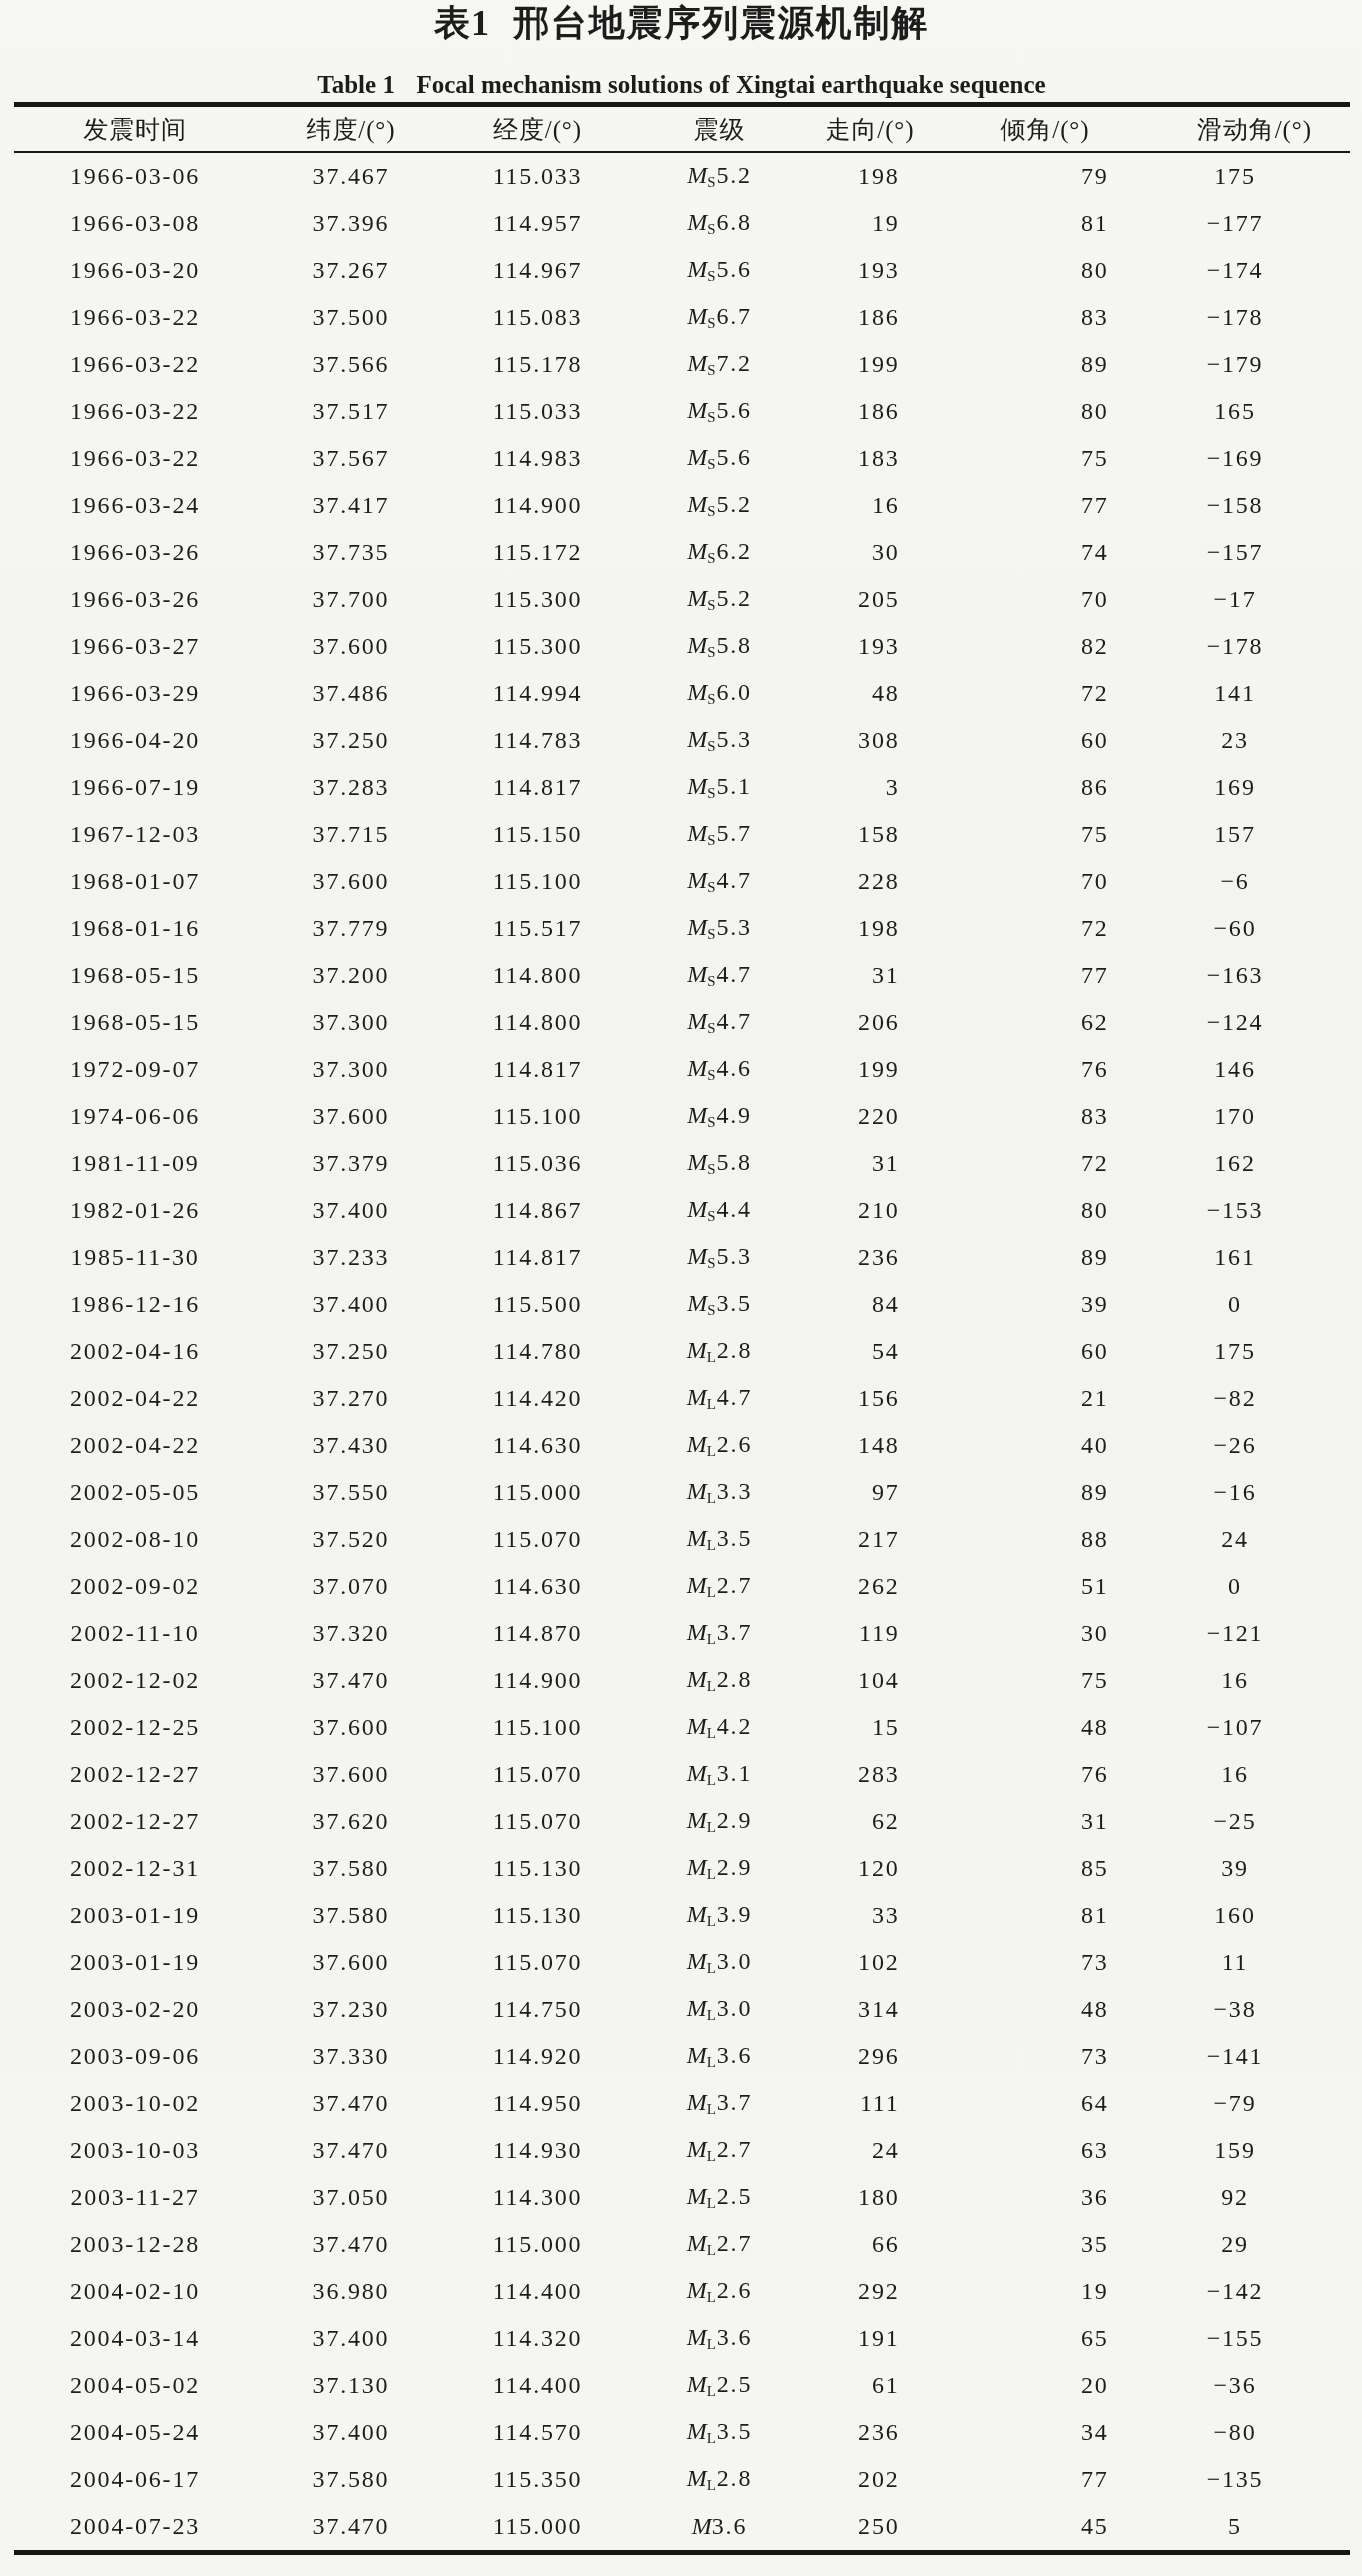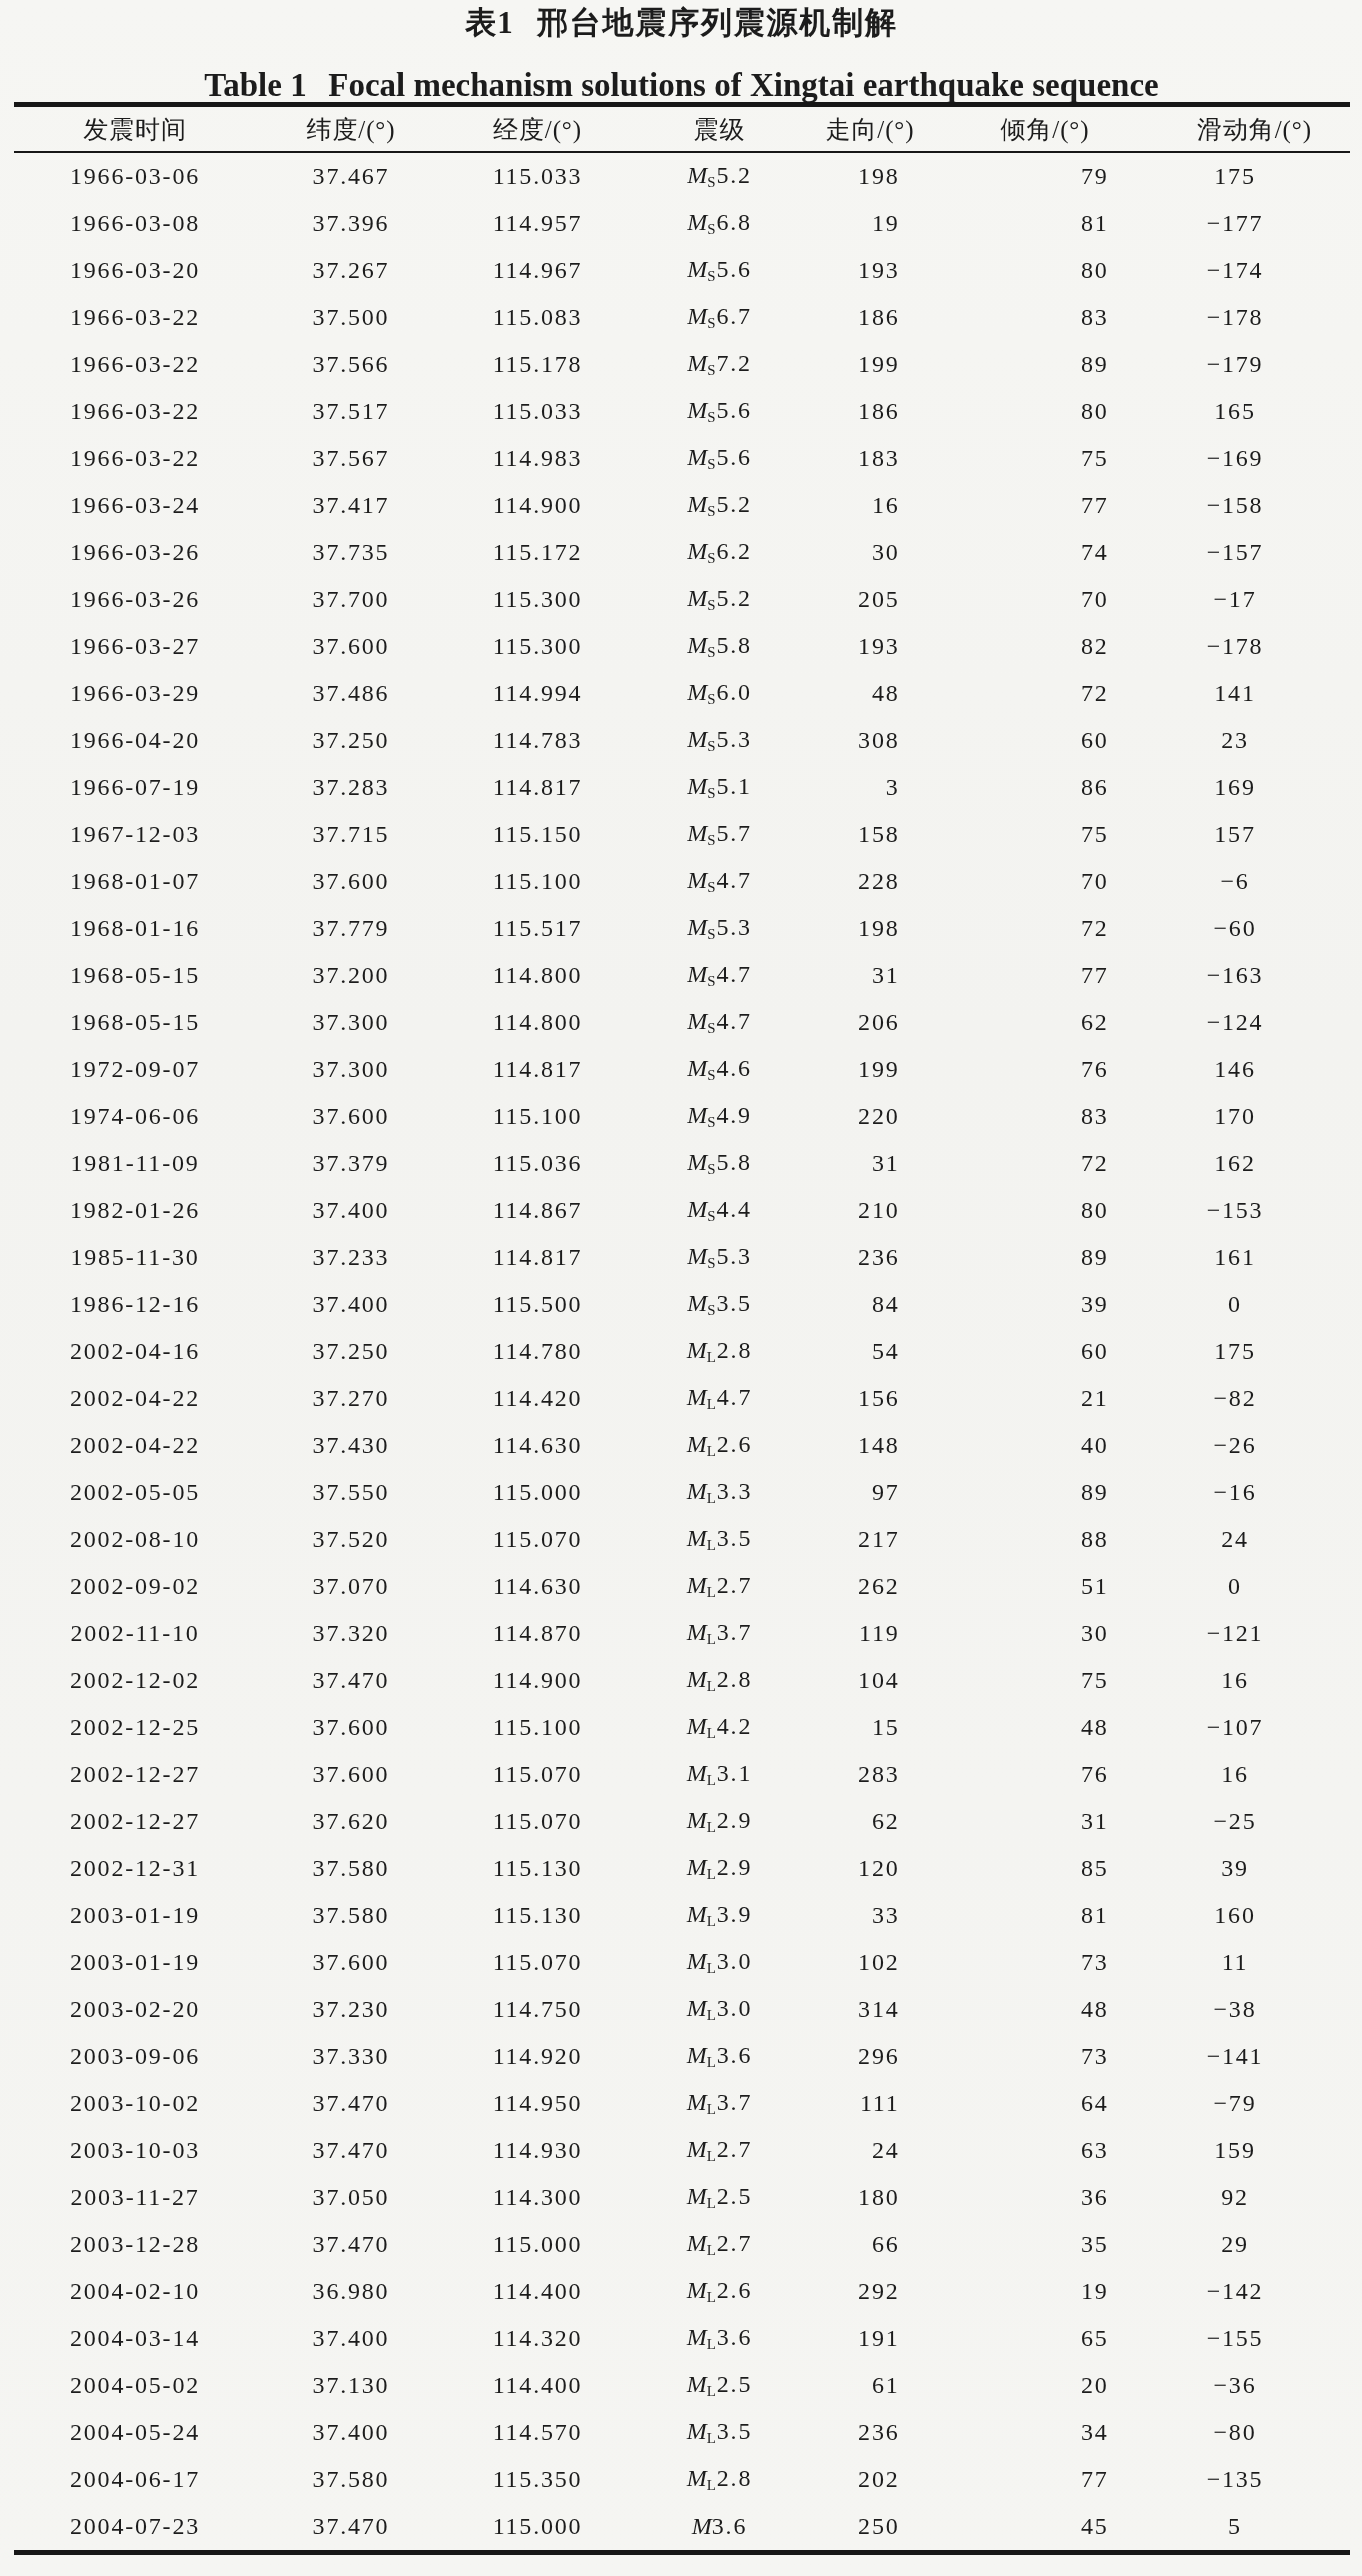--- a/index.html
+++ b/index.html
@@ -16,32 +16,32 @@
     color: #1c1c1c;
     font-family: "Liberation Serif", "DejaVu Serif", serif;
     overflow: hidden;
   }
   .title-zh {
     margin: 0;
     padding-top: 7.2px;
     height: 34px;
     line-height: 32px;
     text-align: center;
-    font-size: 31px;
+    font-size: 36px;
     font-weight: bold;
     letter-spacing: 1.8px;
   }
   .title-zh .t-label { margin-right: 23.4px; letter-spacing: 0.9px; }
   .title-en {
     margin: 0;
     margin-top: 25px;
     height: 38px;
     line-height: 38px;
     text-align: center;
-    font-size: 33px;
+    font-size: 25px;
     font-weight: bold;
   }
   .title-en .t-label { margin-right: 21.6px; }
   .table-wrap {
     position: absolute;
     left: 13.5px;
     right: 13.5px;
     top: 102px;
     border-top: 5.4px solid #171717;
     border-bottom: 5.4px solid #171717;

